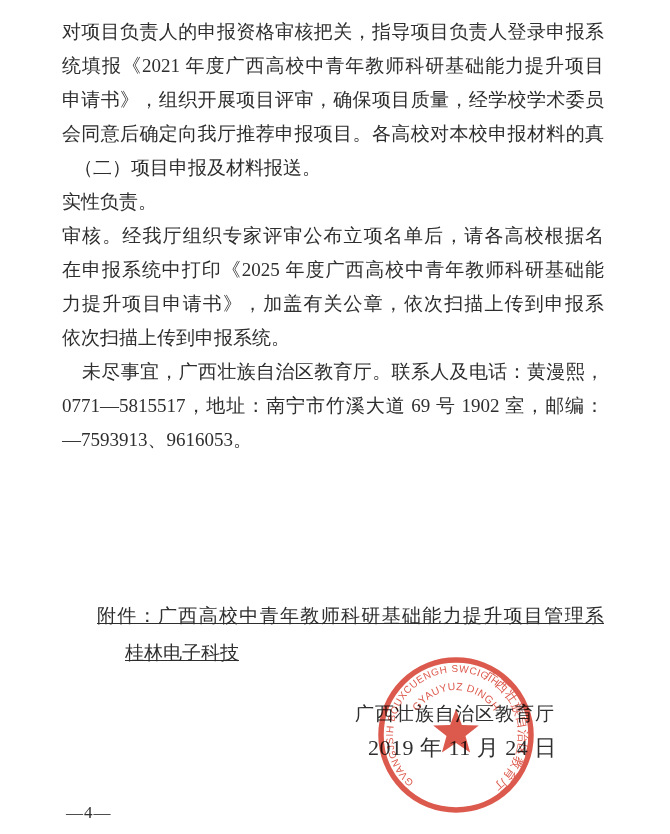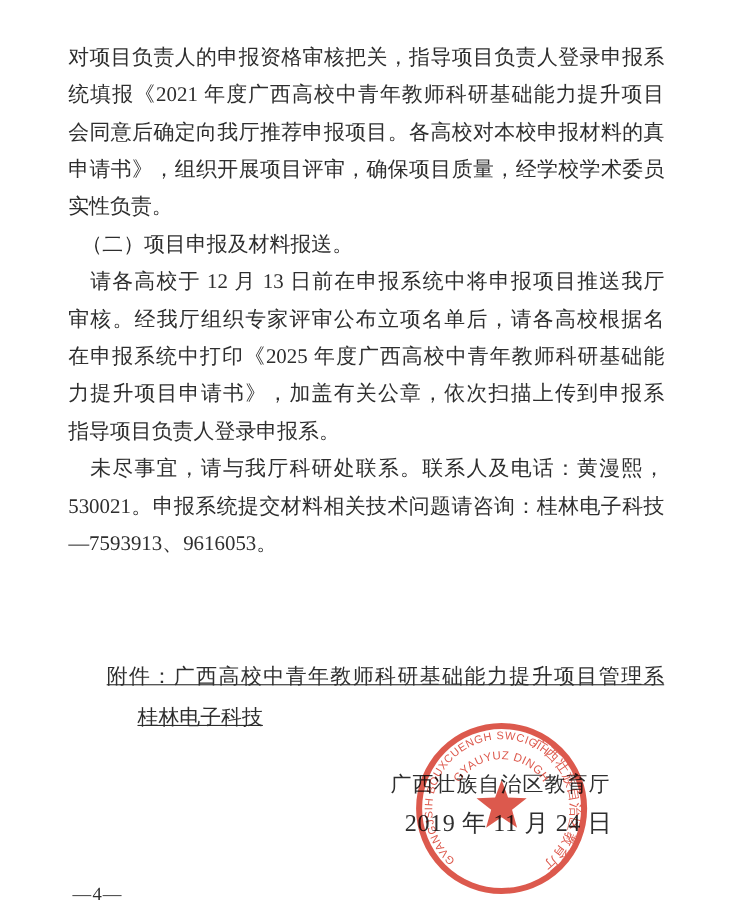--- a/index.html
+++ b/index.html
@@ -1,20 +1,20 @@
 <!DOCTYPE html>
 <html><head>
 <meta charset="utf-8">
 <style>
   * { margin:0; padding:0; box-sizing:border-box; }
   html,body { width:670px; height:834px; background:#ffffff; }
   body { font-family:"Liberation Serif","DejaVu Serif",serif; color:#2e2e2e; }
   .page { position:relative; width:670px; height:834px; background:#ffffff; overflow:hidden; }
 
-  .doc { position:absolute; left:62px; top:36px; width:542px; }
+  .doc { position:absolute; left:62px; top:15px; width:542px; }
   .line { height:34px; line-height:34px; font-size:19px; overflow:hidden; white-space:nowrap; }
   .fj { text-align:justify; text-align-last:justify; white-space:normal; }
   .ind  { text-indent:20px; }
   .ind2 { text-indent:12px; }
 
   .attach { position:absolute; left:62px; top:597px; width:542px;text-decoration:underline; }
   .attach .line { height:37px; line-height:37px; }
   .a1 { text-indent:35px; }
   .a2 { text-indent:63px; }
 
@@ -29,31 +29,30 @@
   .pagenum { position:absolute; left:66px; top:803px; font-size:17px; line-height:20px; letter-spacing:1px; }
 </style>
 </head>
 <body>
 
 <div class="page">
 
   <div class="doc">
     <div class="line fj">对项目负责人的申报资格审核把关，指导项目负责人登录申报系</div>
     <div class="line fj">统填报《2021 年度广西高校中青年教师科研基础能力提升项目</div>
+    <div class="line fj">申请书》，组织开展项目评审，确保项目质量，经学校学术委员</div>
     <div class="line fj">会同意后确定向我厅推荐申报项目。各高校对本校申报材料的真</div>
-    <div class="line fj">申请书》，组织开展项目评审，确保项目质量，经学校学术委员</div>
+    <div class="line ind2">（二）项目申报及材料报送。</div>
     <div class="line">实性负责。</div>
-    <div class="line ind2">（二）项目申报及材料报送。</div>
-    <div class="line fj ind">请各高校于 12 月 13 日前在申报系统中将申报项目推送我厅</div>
     <div class="line fj">审核。经我厅组织专家评审公布立项名单后，请各高校根据名单，</div>
     <div class="line fj">在申报系统中打印《2025 年度广西高校中青年教师科研基础能</div>
     <div class="line fj">力提升项目申请书》，加盖有关公章，依次扫描上传到申报系统，</div>
-    <div class="line">指导项目负责人登录申报系。</div>
-    <div class="line fj ind">未尽事宜，请与我厅科研处联系。联系人及电话：黄漫熙，</div>
-    <div class="line fj">530021。申报系统提交材料相关技术问题请咨询：桂林电子科技</div>
+    <div class="line">依次扫描上传到申报系统。</div>
+    <div class="line fj ind">未尽事宜，广西壮族自治区教育厅。联系人及电话：黄漫熙，</div>
+    <div class="line fj">0771—5815517，地址：南宁市竹溪大道 69 号 1902 室，邮编：</div>
     <div class="line">—7593913、9616053。</div>
   </div>
 
   <div class="attach">
     <div class="line fj a1">附件：广西高校中青年教师科研基础能力提升项目管理系</div>
     <div class="line a2">桂林电子科技</div>
   </div>
 
   <div class="sig">
     <div class="sig-issuer">广西壮族自治区教育厅</div>

